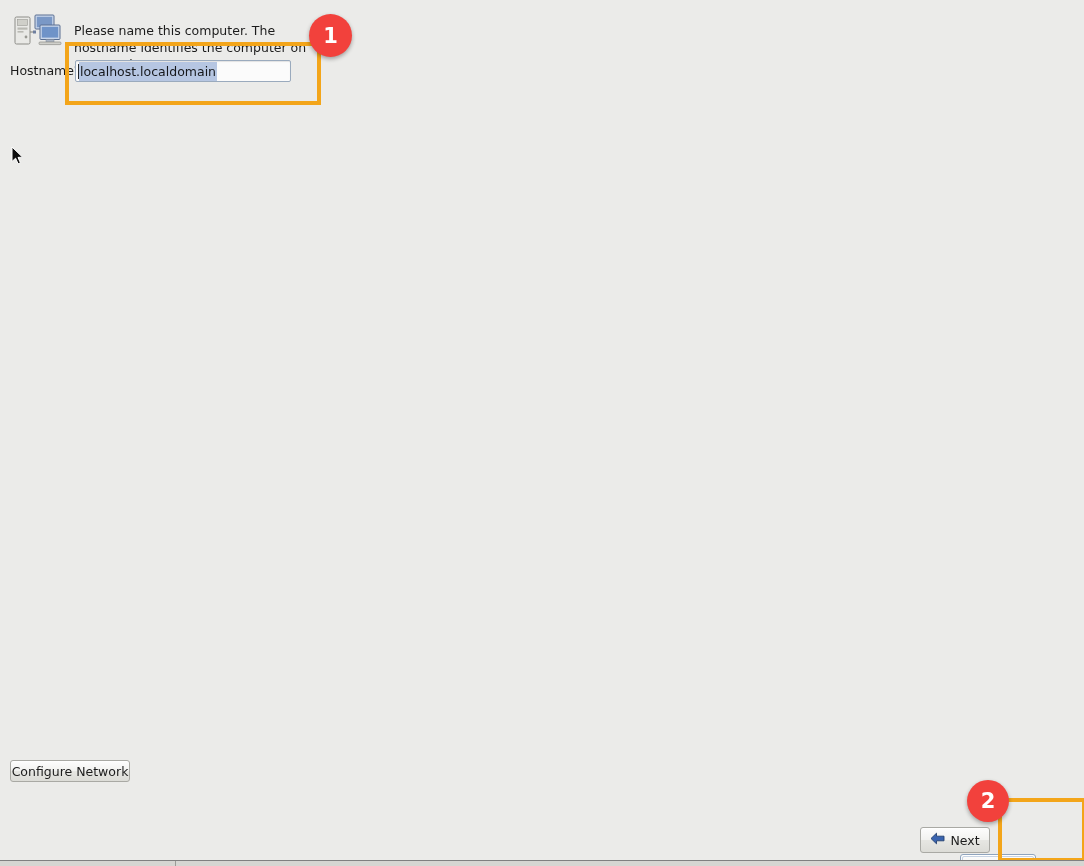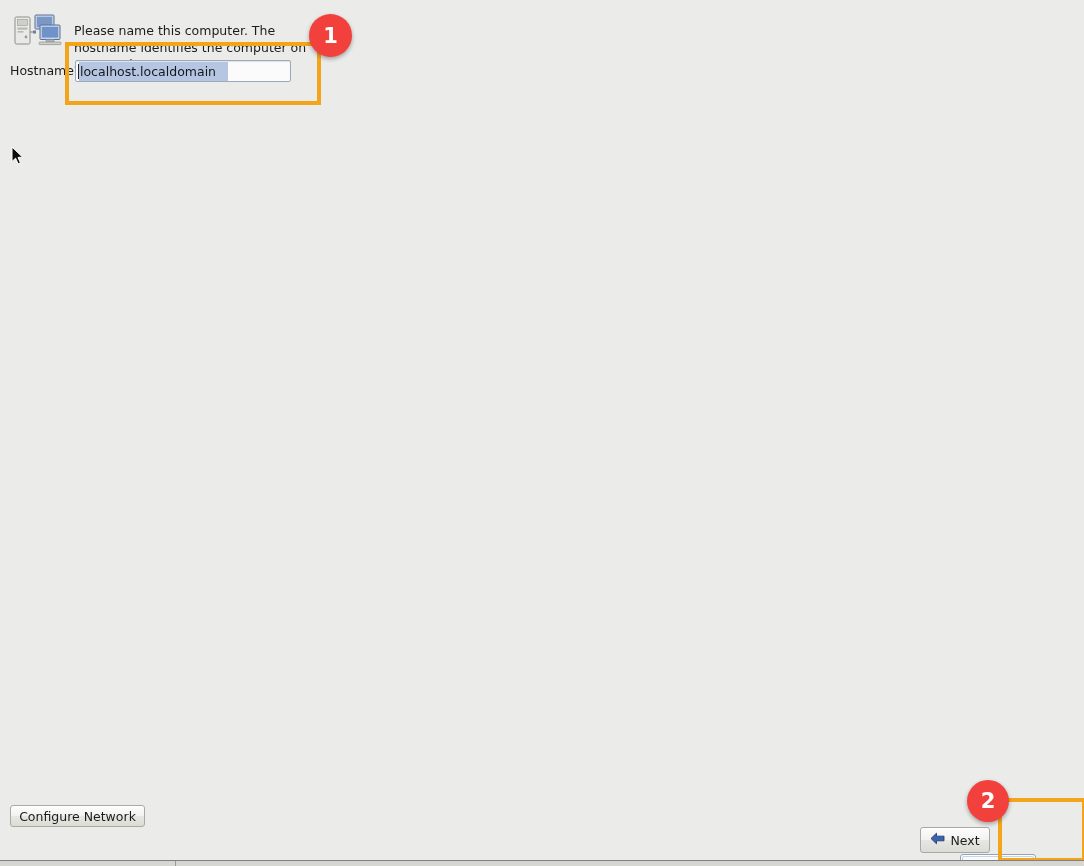--- a/index.html
+++ b/index.html
@@ -86,21 +86,21 @@
   }
   #hostname-caret {
     width: 1px;
     height: 15px;
     background: #20252b;
     flex: 0 0 auto;
   }
   #hostname-value {
     background: #b6c6e2;
     color: #16181c;
-    padding: 2px 12px 2px 1px;
+    padding: 2px 1px 2px 1px;
     line-height: 15px;
     white-space: pre;
   }
 
   
   .step-badge {
     position: absolute;
     border-radius: 50%;
     background: #f2413c;
     color: #ffffff;
@@ -135,22 +135,22 @@
     font-size: 12.5px;
     color: #1c1c1c;
     display: flex;
     align-items: center;
     justify-content: center;
     gap: 5px;
     box-shadow: inset 0 1px 0 rgba(255,255,255,0.75);
   }
   #configure-network-button {
     left: 10px;
-    top: 805px;
-    width: 135px;
+    top: 760px;
+    width: 120px;
     height: 22px;
   }
   #back-button {
     left: 920px;
     top: 827px;
     width: 70px;
     height: 26px;
   }
   #next-button {
     left: 960px;

